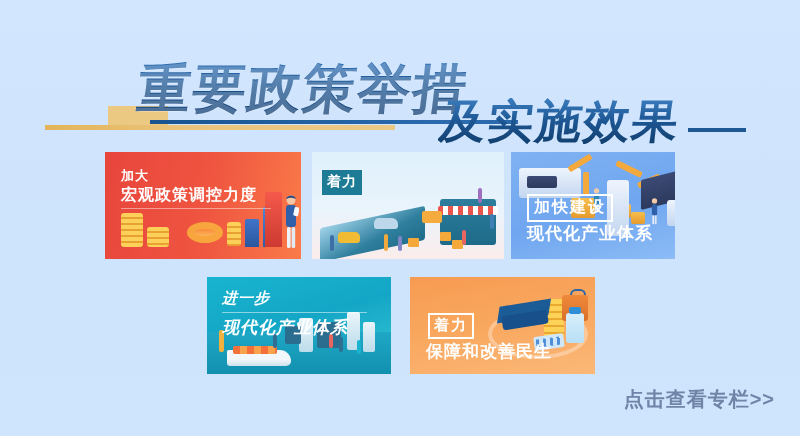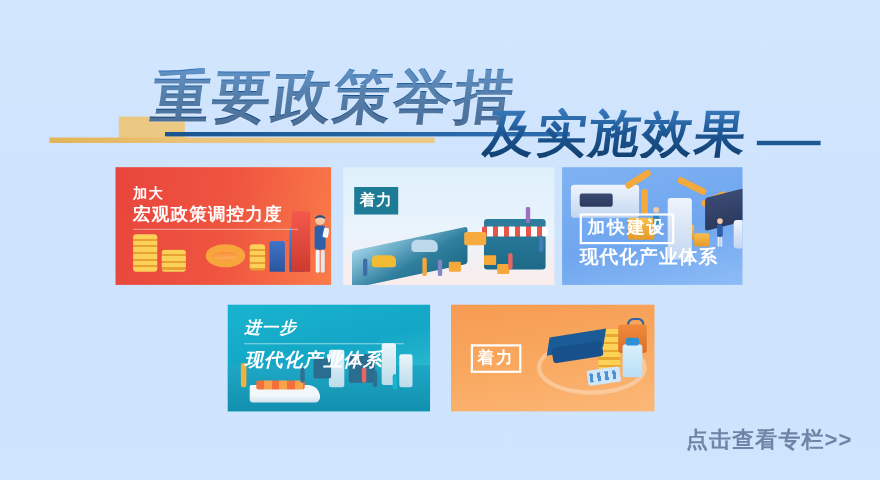--- a/index.html
+++ b/index.html
@@ -412,17 +412,18 @@
     <div class="c5-ellipse"></div>
     <div class="c5-coins"></div>
     <div class="c5-bag-handle"></div>
     <div class="c5-bag"></div>
     <div class="c5-cap-top"></div>
     <div class="c5-cap"></div>
     <div class="c5-bottle"></div>
     <div class="c5-bottle-cap"></div>
     <div class="c5-pills"></div>
     <div class="c5-chip">着力</div>
+    <div class="card-text line-b t2">保障和改善民生</div>
   </div>
 
   <div class="bottom-link">点击查看专栏&gt;&gt;</div>
 
 </div>
 
 </body></html>

